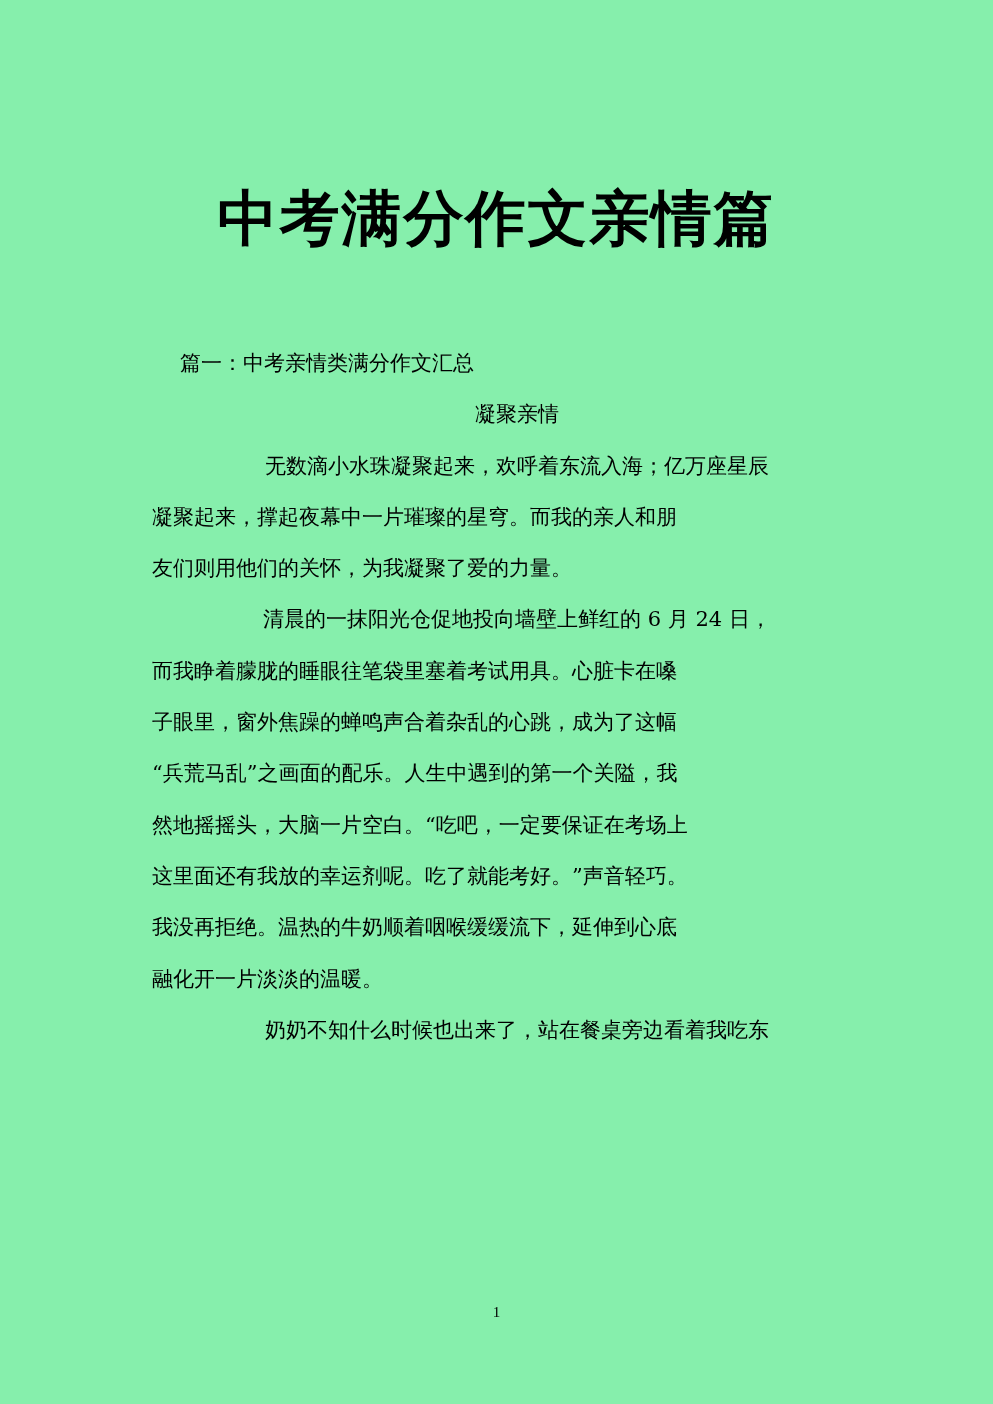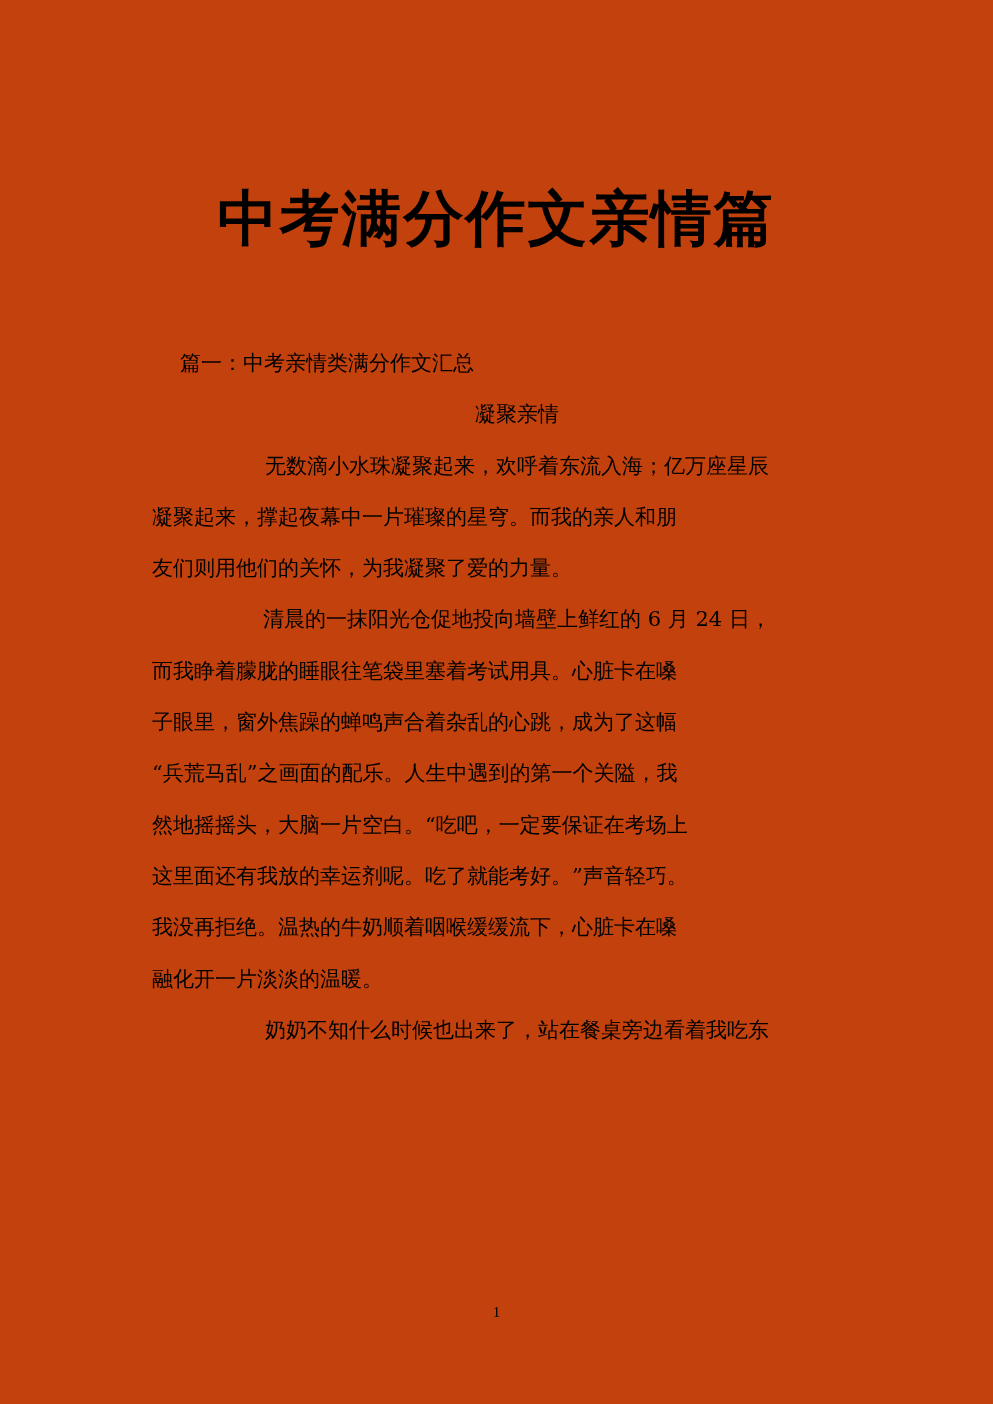--- a/index.html
+++ b/index.html
@@ -12,21 +12,21 @@
       height: 1404px;
       position: relative;
       overflow: hidden;
       font-family: "DejaVu Serif", "Liberation Serif", serif;
       color: #000000;
     }
     .page {
       position: absolute;
       left: 0; top: 0;
       width: 993px; height: 1404px;
-      background: #c2410c;
+      background: #86efac;
     }
     .doc-title {
       position: absolute;
       left: 0; top: 178px;
       width: 993px;
       text-align: center;
       font-family: "DejaVu Sans", "Liberation Sans", sans-serif;
       font-size: 60px;
       line-height: 80px;
       letter-spacing: 2px;
@@ -78,21 +78,21 @@
     <div>
       <span class="line indent-2">清晨的一抹阳光仓促地投向墙壁上鲜红的 6 月 24 日，</span>
       <span class="line">而我睁着朦胧的睡眼往笔袋里塞着考试用具。心脏卡在嗓</span>
       <span class="line">子眼里，窗外焦躁的蝉鸣声合着杂乱的心跳，成为了这幅</span>
       <span class="line">“兵荒马乱”之画面的配乐。人生中遇到的第一个关隘，我</span>
     </div>
 
     <div>
       <span class="line">然地摇摇头，大脑一片空白。“吃吧，一定要保证在考场上</span>
       <span class="line">这里面还有我放的幸运剂呢。吃了就能考好。”声音轻巧。</span>
-      <span class="line">我没再拒绝。温热的牛奶顺着咽喉缓缓流下，心脏卡在嗓</span>
+      <span class="line">我没再拒绝。温热的牛奶顺着咽喉缓缓流下，延伸到心底</span>
       <span class="line">融化开一片淡淡的温暖。</span>
     </div>
 
     <div>
       <span class="line indent-2">奶奶不知什么时候也出来了，站在餐桌旁边看着我吃东</span>
     </div>
   </div>
 
   <div class="page-number">1</div>
 </div>

